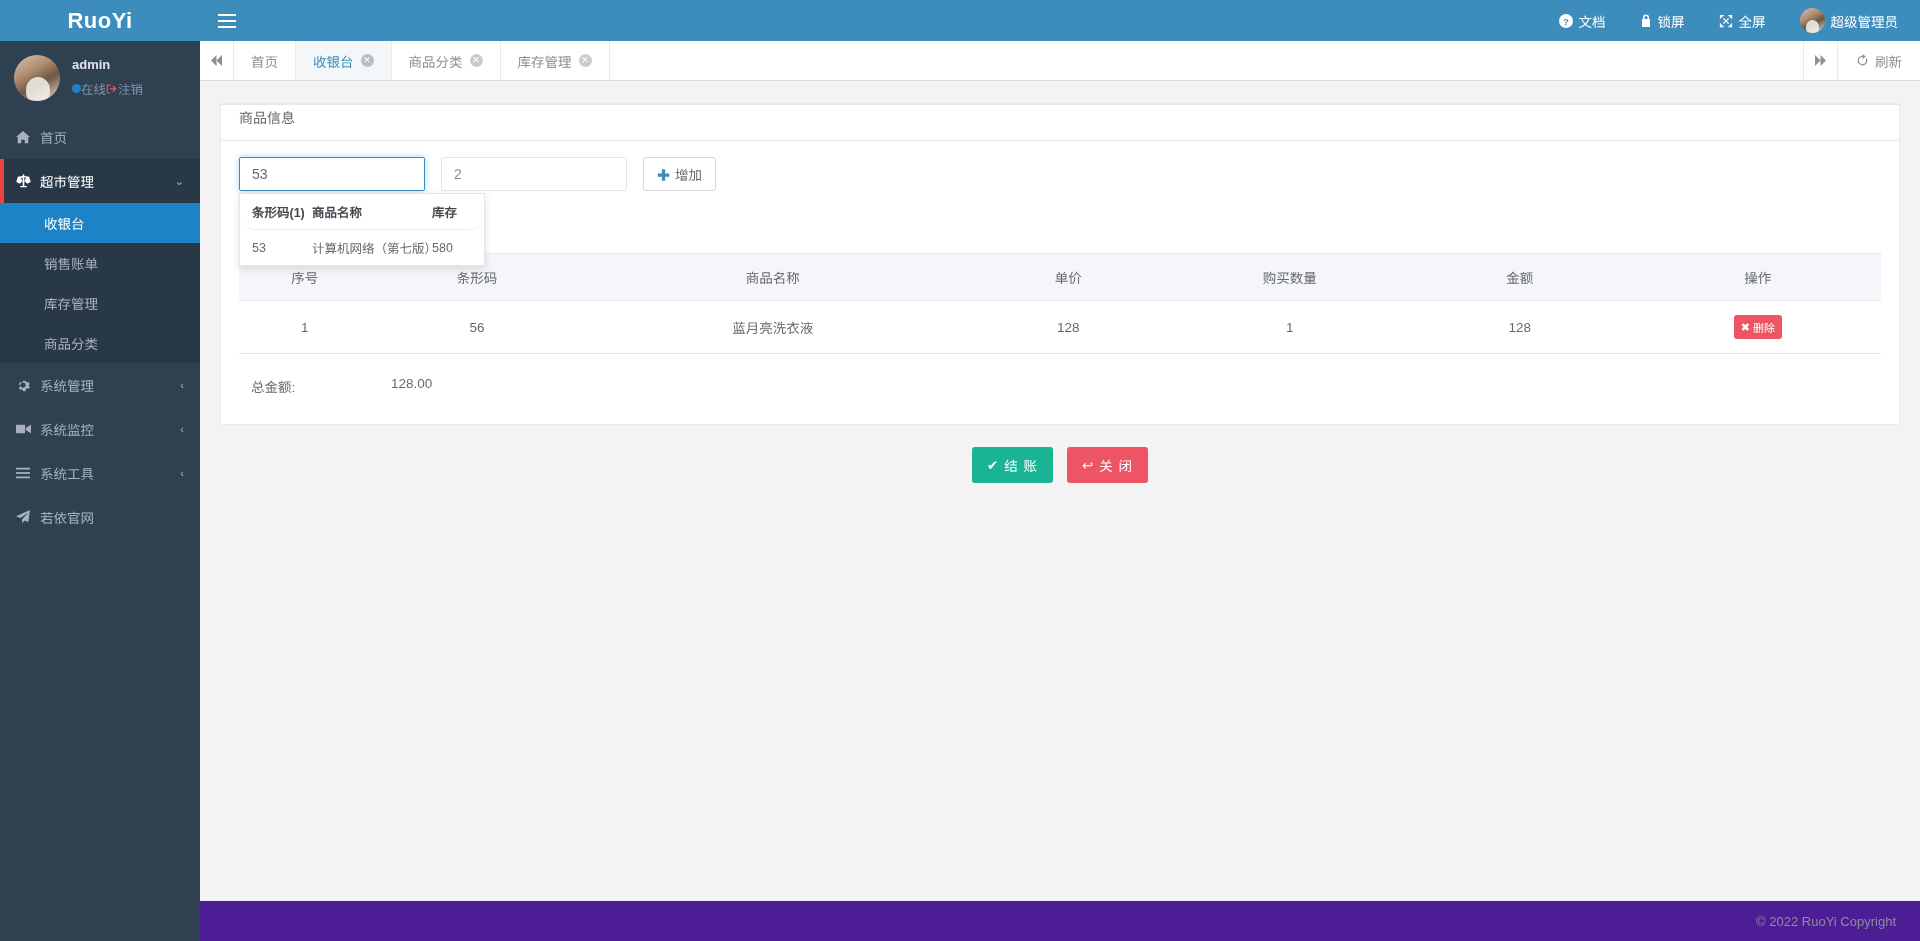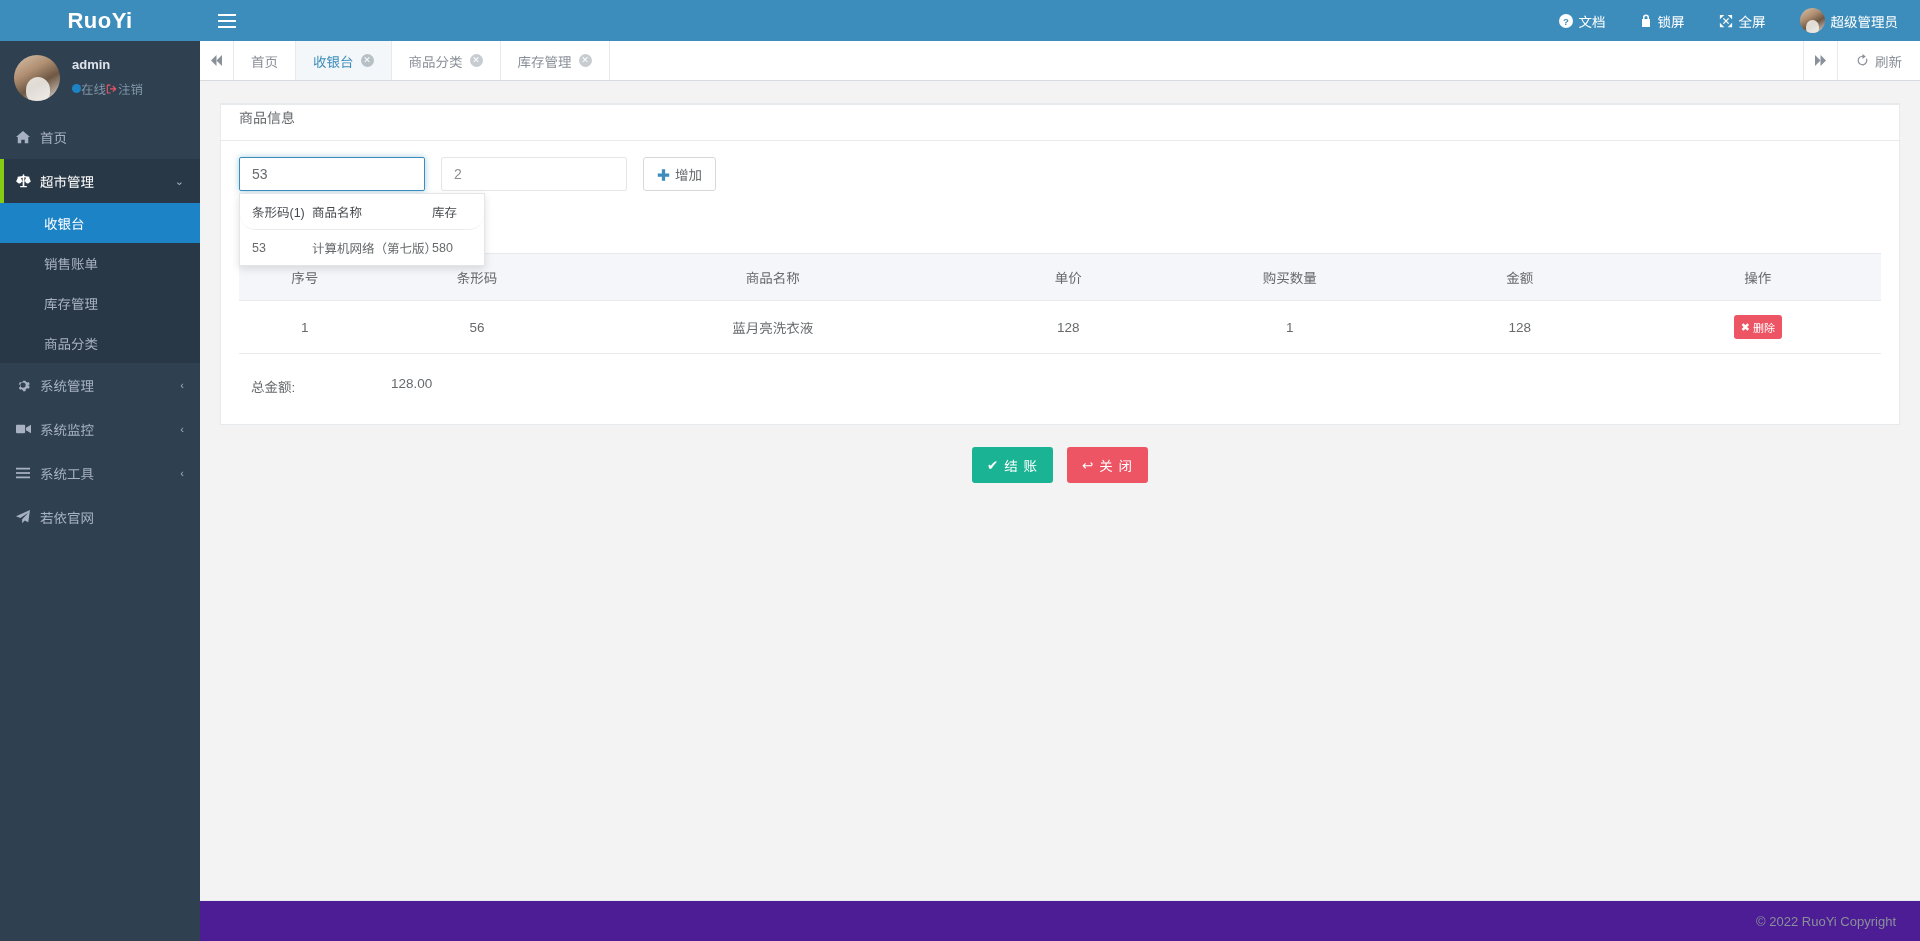--- a/index.html
+++ b/index.html
@@ -59,21 +59,21 @@
     text-decoration: none;
     color: #a7b1c2;
     font-size: 13.5px;
   }
   .menu > li > a {
     padding: 12px 20px 12px 16px;
     justify-content: flex-start;
     position: relative;
   }
   .menu > li.active-parent { background: #293846; }
-  .menu > li.active-parent > a { color: #fff; border-left: 4px solid #84cc16; padding-left: 12px; }
+  .menu > li.active-parent > a { color: #fff; border-left: 4px solid #ef4444; padding-left: 12px; }
   .menu-ico { width: 18px; display:inline-block; margin-right: 6px; text-align:left; font-size: 13px; }
   .menu-arrow { position:absolute; right: 16px; font-size: 11px; color:#a7b1c2; }
   .submenu { list-style: none; background: #293846; }
   .submenu > li > a { padding: 10px 20px 10px 44px; font-size: 13.5px; color:#a7b1c2; }
   .submenu > li.active > a { background: #1c84c6; color: #fff; }
 
   
   .main { flex: 1; display: flex; flex-direction: column; min-width: 0; height: 941px; }
 
   .topbar {
@@ -173,21 +173,21 @@
     position:absolute; left: 0; top: 36px;
     width: 246px; background:#fff;
     border:1px solid #e3e5e7;
     box-shadow: 0 3px 8px rgba(0,0,0,.12);
     z-index: 30;
   }
   .ac-head, .ac-row {
     display:flex; align-items:center;
     padding: 8px 12px; font-size: 12.5px;
   }
-  .ac-head { font-weight:normal; color:#454a4f; border-bottom:1px solid #ececec;border-radius:15px; }
+  .ac-head { font-weight:bold; color:#454a4f; border-bottom:1px solid #ececec;border-radius:15px; }
   .ac-row { color:#676a6c; cursor:pointer; }
   .ac-c1 { width: 60px; flex-shrink:0; }
   .ac-c2 { flex: 1; }
   .ac-c3 { width: 40px; text-align:left; flex-shrink:0; }
 
   .section-title { padding: 26px 0 16px 0; font-size: 14px; color:#676a6c; }
 
   table.list { width: 100%; border-collapse: collapse; }
   table.list thead th {
     background:#f4f6f9;

